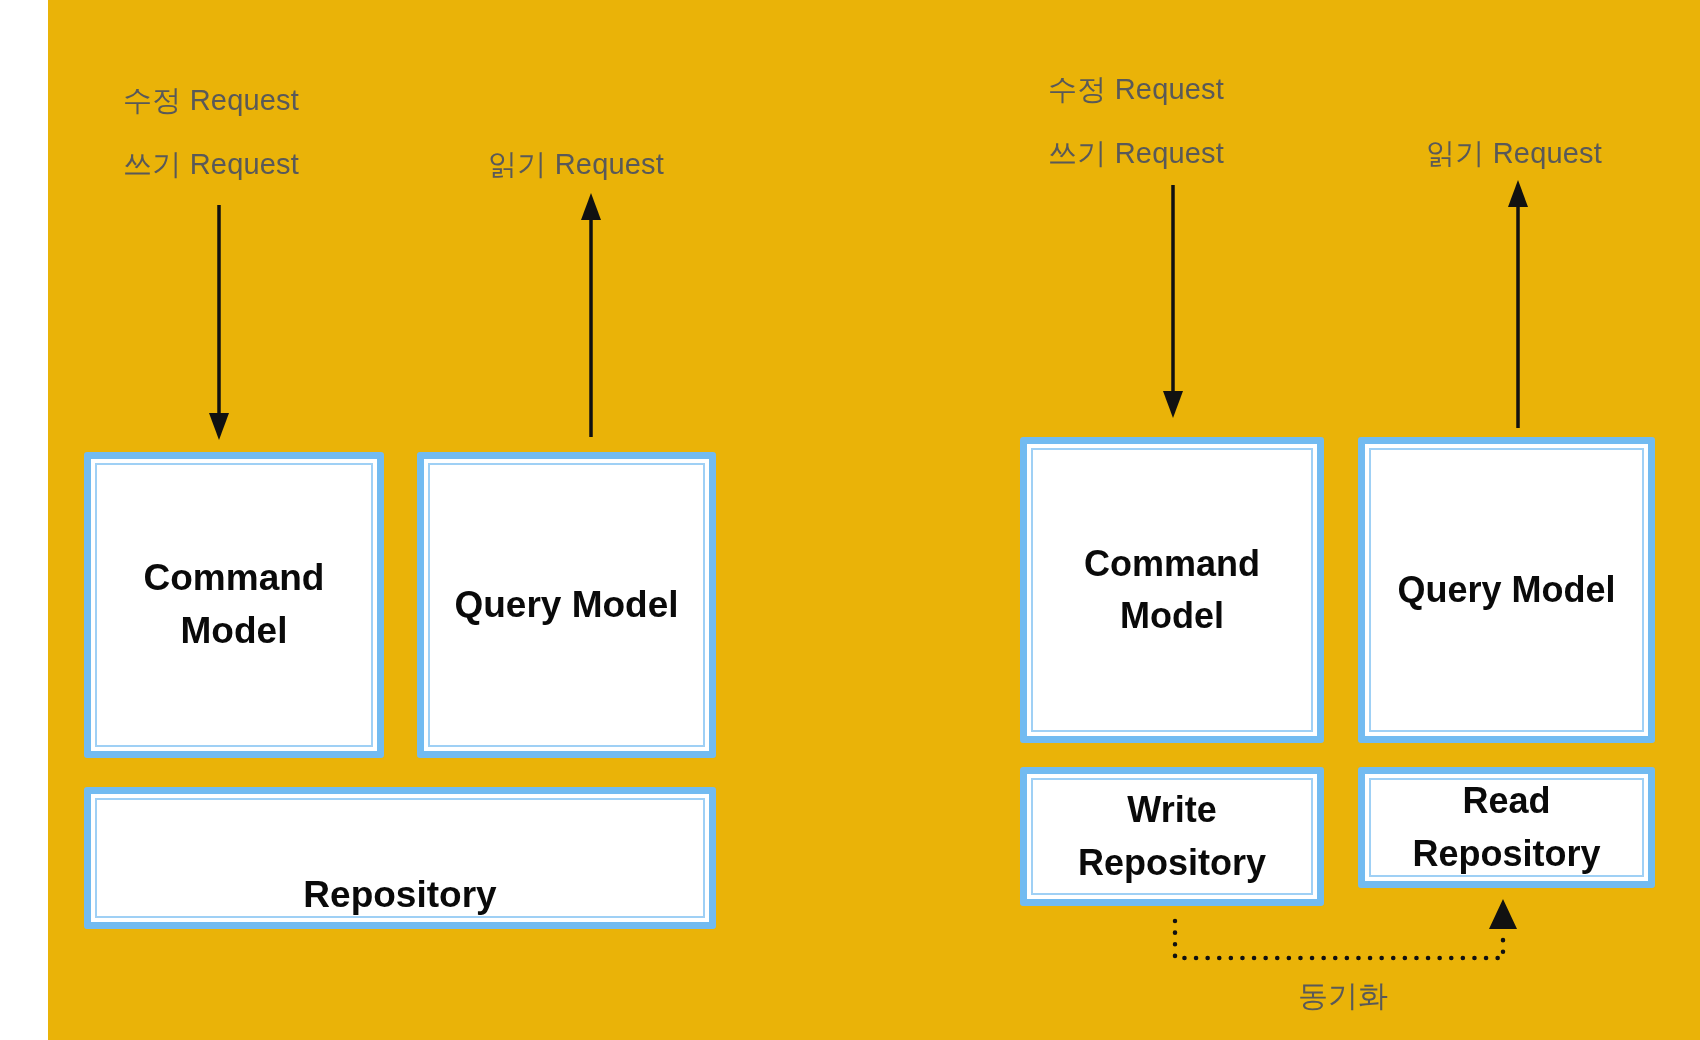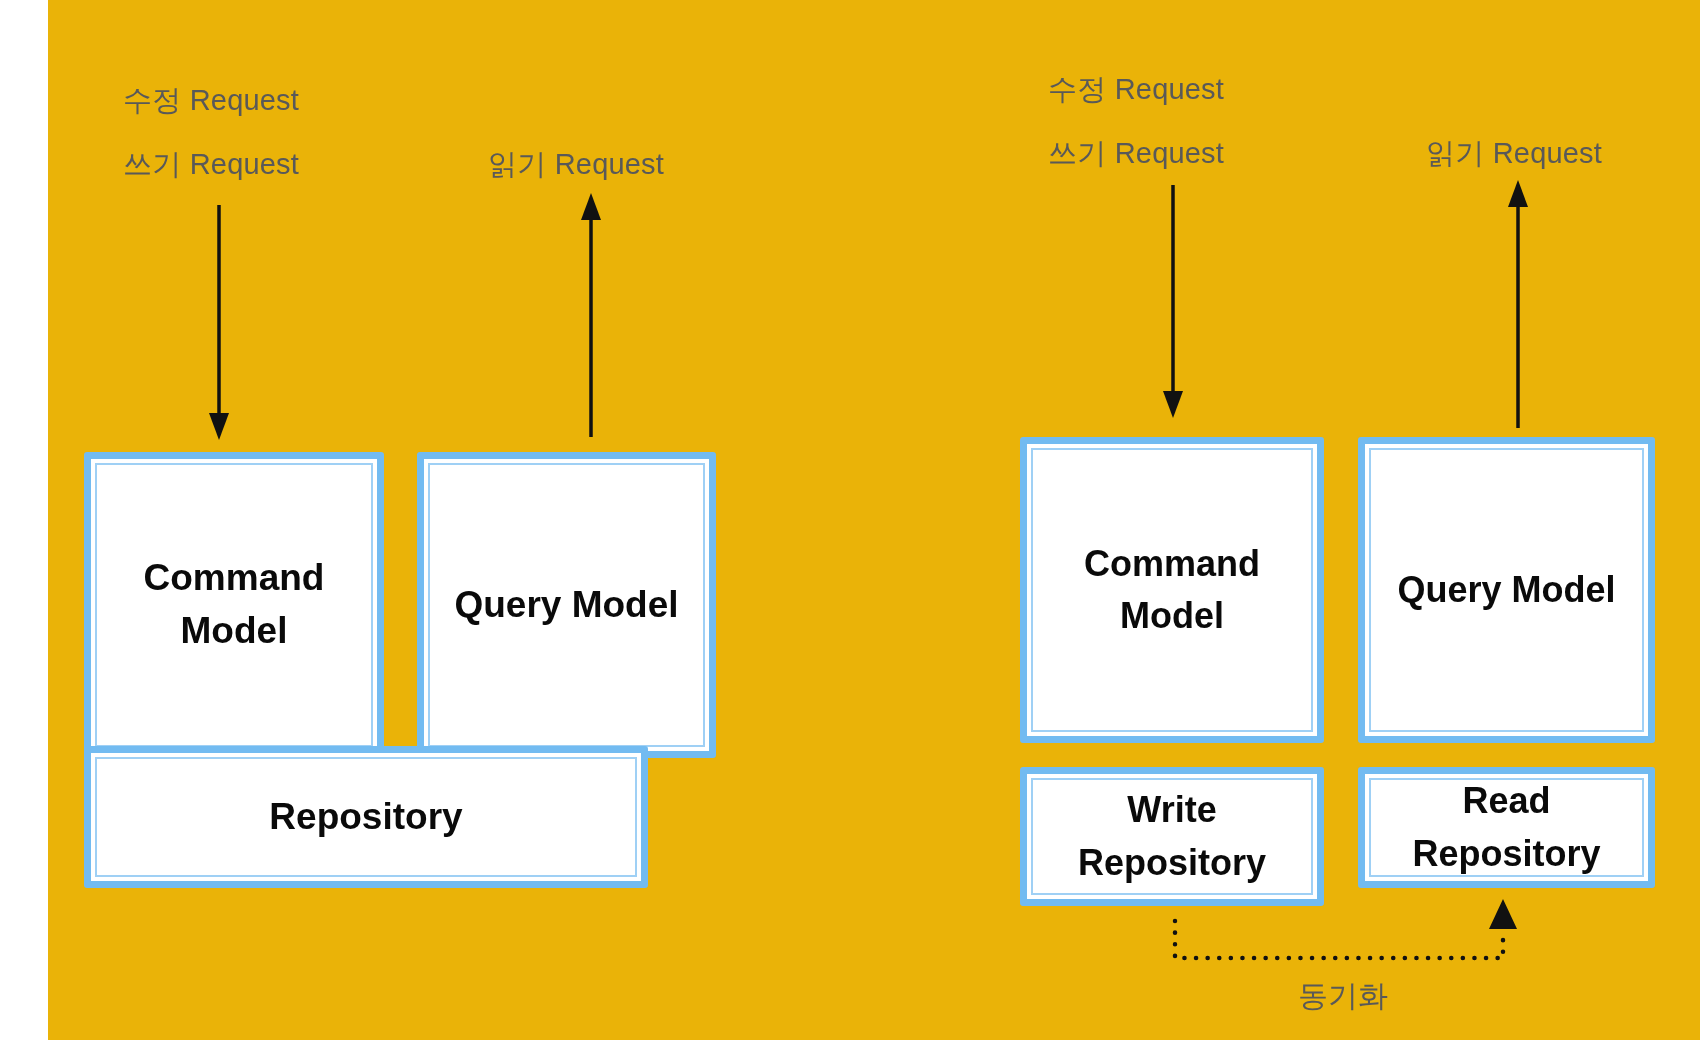--- a/index.html
+++ b/index.html
@@ -72,21 +72,21 @@
   <div class="req-label" style="left:1000px; top:73px;">수정 Request</div>
   <div class="req-label" style="left:1000px; top:137px;">쓰기 Request</div>
   <div class="req-label" style="left:1378px; top:137px;">읽기 Request</div>
 
   <div class="box big-label" style="left:36px; top:452px; width:300px; height:306px;">
     <span class="box-label">Command Model</span>
   </div>
   <div class="box big-label" style="left:369px; top:452px; width:299px; height:306px;">
     <span class="box-label">Query Model</span>
   </div>
-  <div class="box big-label" style="left:36px; top:746px; width:564px; height:142px;">
+  <div class="box big-label" style="left:36px; top:787px; width:632px; height:142px;align-items:flex-end;">
     <span class="box-label">Repository</span>
   </div>
 
   <div class="box right-label" style="left:972px; top:437px; width:304px; height:306px;">
     <span class="box-label">Command Model</span>
   </div>
   <div class="box right-label" style="left:1310px; top:437px; width:297px; height:306px;">
     <span class="box-label">Query Model</span>
   </div>
   <div class="box right-label" style="left:972px; top:767px; width:304px; height:139px;">

